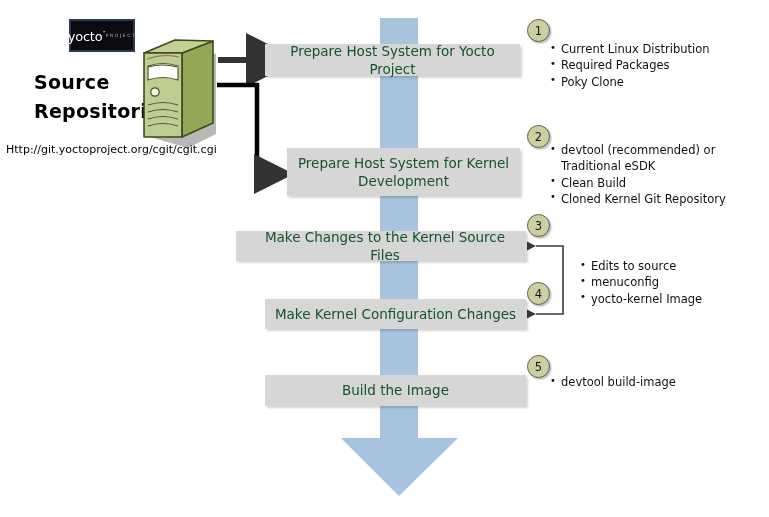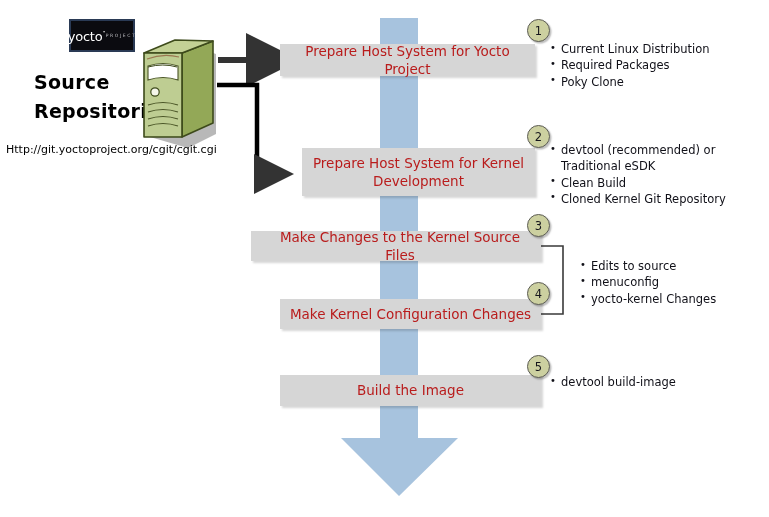--- a/index.html
+++ b/index.html
@@ -73,31 +73,30 @@
   .url-label {
     left: 6px; top: 143px;
     font-size: 11px;
     color: #000;
     white-space: nowrap;
   }
 
   
   .pbox {
     background: #d6d6d6;
-    color: #b91c1c;
+    color: #14532d;
     display: flex;
     align-items: center;
     justify-content: center;
     text-align: center;
     font-size: 13.5px;
     line-height: 1.35;
     box-sizing: border-box;
     padding: 0 8px;
     box-shadow: 2px 2px 2px rgba(0,0,0,0.16);
-    margin-left: 15px;
   }
 
   
   .badge {
     width: 23px; height: 23px;
     border-radius: 50%;
     background: #ccd0a0;
     border: 1.4px solid #5d5d55;
     box-sizing: border-box;
     display: flex;
@@ -232,21 +231,21 @@
   <div class="abs pbox" style="left:265px; top:299px; width:261px; height:30px;">
     <span>Make Kernel Configuration Changes</span>
   </div>
   <div class="abs badge" style="left:527px; top:282px;">
     <span>4</span>
   </div>
 
   <div class="abs blist" style="left:580px; top:258px;">
     <div class="bi">Edits to source</div>
     <div class="bi">menuconfig</div>
-    <div class="bi">yocto-kernel Changes</div>
+    <div class="bi">yocto-kernel Image</div>
   </div>
 
   <div class="abs pbox" style="left:265px; top:375px; width:261px; height:31px;">
     <span>Build the Image</span>
   </div>
   <div class="abs badge" style="left:527px; top:355px;">
     <span>5</span>
   </div>
   <div class="abs blist" style="left:550px; top:374px;">
     <div class="bi">devtool build-image</div>

